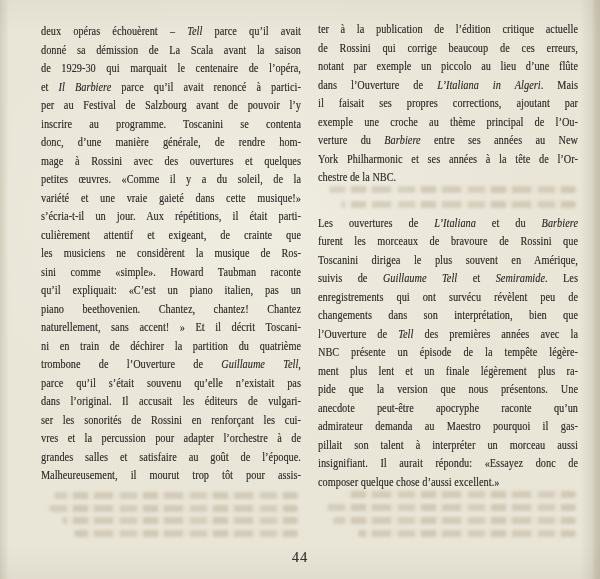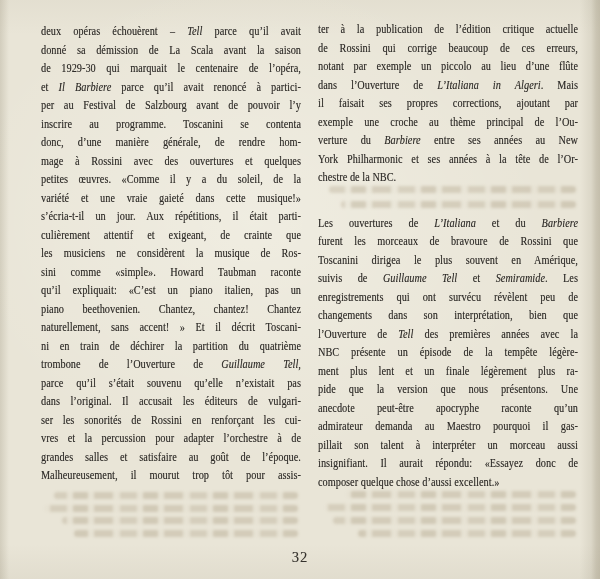--- a/index.html
+++ b/index.html
@@ -186,17 +186,17 @@
     <div class="gline" style="width:88%"></div>
   </div>
 
   <div id="ghost-right-bottom" class="ghost">
     <div class="gline" style="width:90%"></div>
     <div class="gline" style="width:98%"></div>
     <div class="gline" style="width:95%"></div>
     <div class="gline" style="width:85%"></div>
   </div>
 
-  <div id="page-number">32</div>
+  <div id="page-number">44</div>
 
   <div id="edge-left"></div>
   <div id="edge-right"></div>
 </div>
 
 </body></html>

